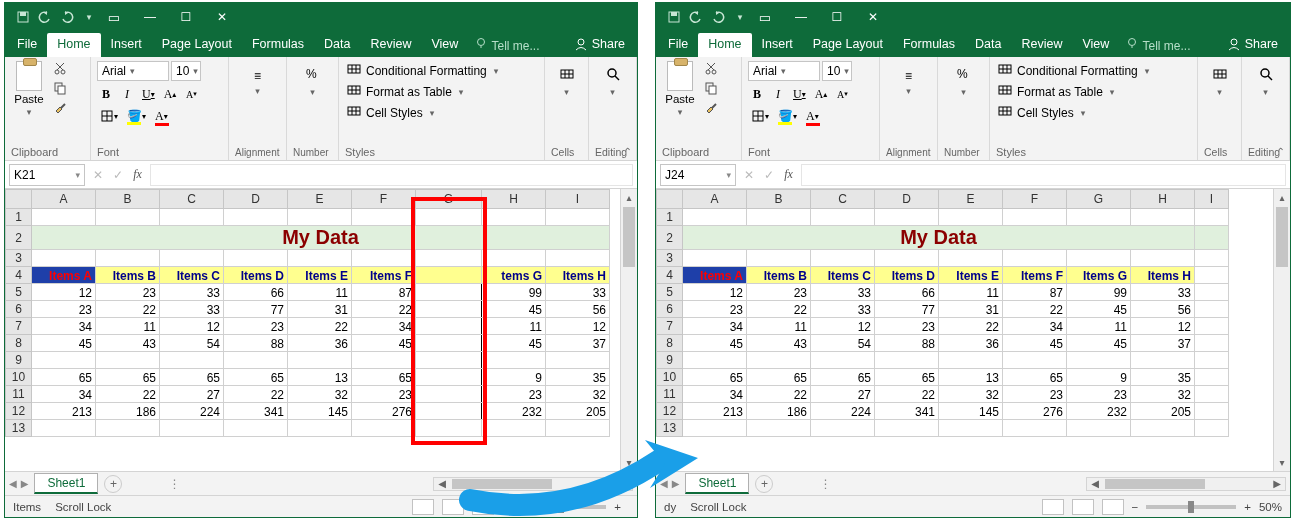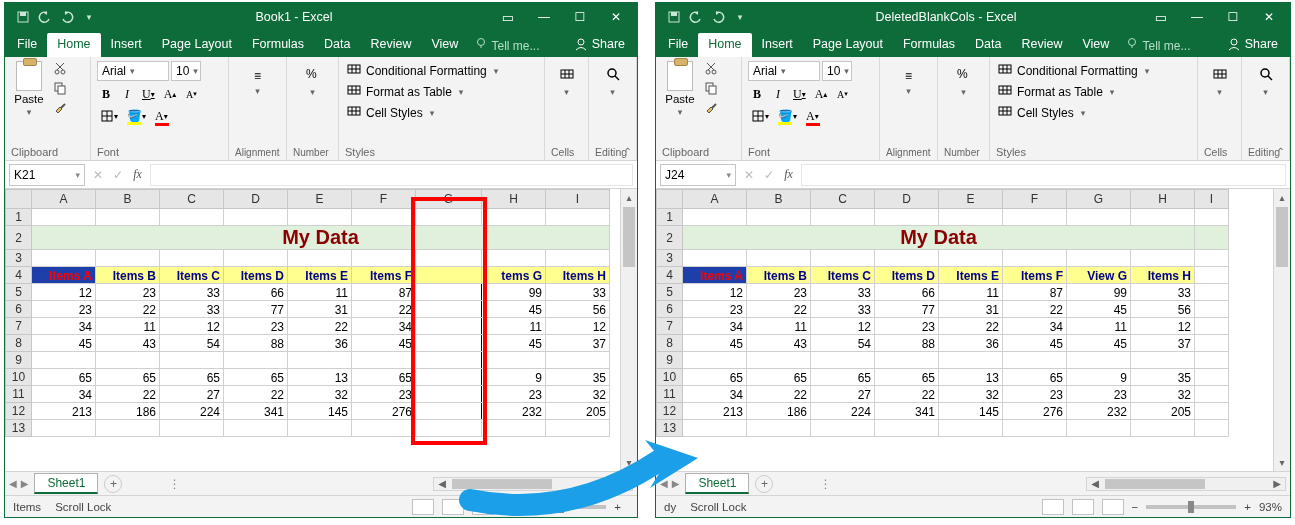--- a/index.html
+++ b/index.html
@@ -96,21 +96,20 @@
           </svg>
         </span>
         <span class="qat-icon">
           <svg class="icn" viewBox="0 0 14 14">
             <path d="M5 3 A5 5 0 1 1 3 9" fill="none" stroke="currentColor" stroke-width="1.5"></path>
             <polygon points="5,1 5,5 8,3" fill="currentColor"></polygon>
           </svg>
         </span>
         <span class="qat-icon" style="font-size:9px;">▾</span>
       </div>
-      <div class="title">Book1 - Excel</div>
       <div class="wincontrols">
         <span class="win-btn" style="font-size:13px;">▭</span>
         <span class="win-btn">—</span>
         <span class="win-btn">☐</span>
         <span class="win-btn">✕</span>
       </div>
     </div>
     <div class="ribbon-tabs">
       <div class="tab">File</div>
       <div class="tab active">Home</div>
@@ -508,21 +507,20 @@
           </svg>
         </span>
         <span class="qat-icon">
           <svg class="icn" viewBox="0 0 14 14">
             <path d="M5 3 A5 5 0 1 1 3 9" fill="none" stroke="currentColor" stroke-width="1.5"></path>
             <polygon points="5,1 5,5 8,3" fill="currentColor"></polygon>
           </svg>
         </span>
         <span class="qat-icon" style="font-size:9px;">▾</span>
       </div>
-      <div class="title">DeletedBlankCols - Excel</div>
       <div class="wincontrols">
         <span class="win-btn" style="font-size:13px;">▭</span>
         <span class="win-btn">—</span>
         <span class="win-btn">☐</span>
         <span class="win-btn">✕</span>
       </div>
     </div>
     <div class="ribbon-tabs">
       <div class="tab">File</div>
       <div class="tab active">Home</div>
@@ -747,21 +745,21 @@
               <td style="border:1px solid #d0d0d0;"></td>
             </tr>
             <tr class="hdrrow">
               <th class="rowh">4</th>
               <td class="itemA" style="">Items A</td>
               <td class="" style="">Items B</td>
               <td class="" style="">Items C</td>
               <td class="" style="">Items D</td>
               <td class="" style="">Items E</td>
               <td class="" style="">Items F</td>
-              <td class="" style="">View G</td>
+              <td class="" style="">Items G</td>
               <td class="" style="">Items H</td>
               <td class="" style="background:#fff;border:1px solid #d0d0d0;"></td>
             </tr>
             <tr class="datablock">
               <th class="rowh">5</th>
               <td style="">12</td>
               <td style="">23</td>
               <td style="">33</td>
               <td style="">66</td>
               <td style="">11</td>
@@ -894,21 +892,21 @@
       <span>Scroll Lock</span>
       <div class="right">
         <span class="viewbtn"></span>
         <span class="viewbtn"></span>
         <span class="viewbtn"></span>
         <span>−</span>
         <div class="zoom-slider">
           <div class="zthumb"></div>
         </div>
         <span>+</span>
-        <span>93%</span>
+        <span>50%</span>
       </div>
     </div>
   </div>
 
 <div class="redbox" style="left:411px; top:197px; width:76px; height:248px;"></div>
 
 <svg class="arrow-svg" style="left:450px; top:430px; width:260px; height:90px;" viewBox="0 0 260 90">
   <defs></defs>
   <path d="M 20 70 Q 120 90 210 30" stroke="#1a9fe8" stroke-width="22" fill="none" stroke-linecap="round"></path>
   <polygon points="195,10 248,28 200,58 215,34" fill="#1a9fe8"></polygon>

